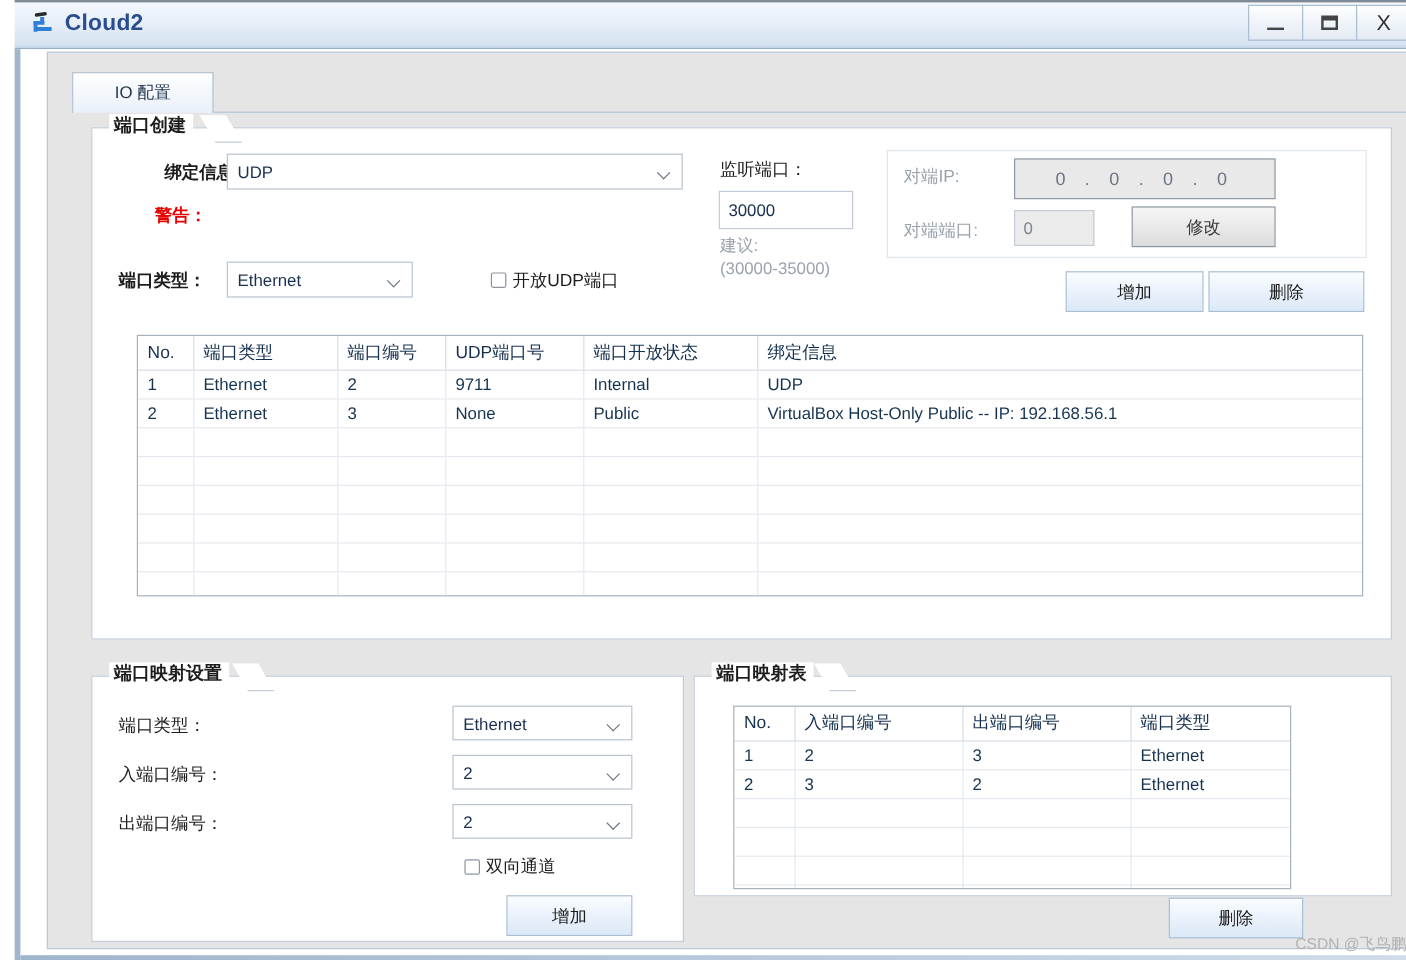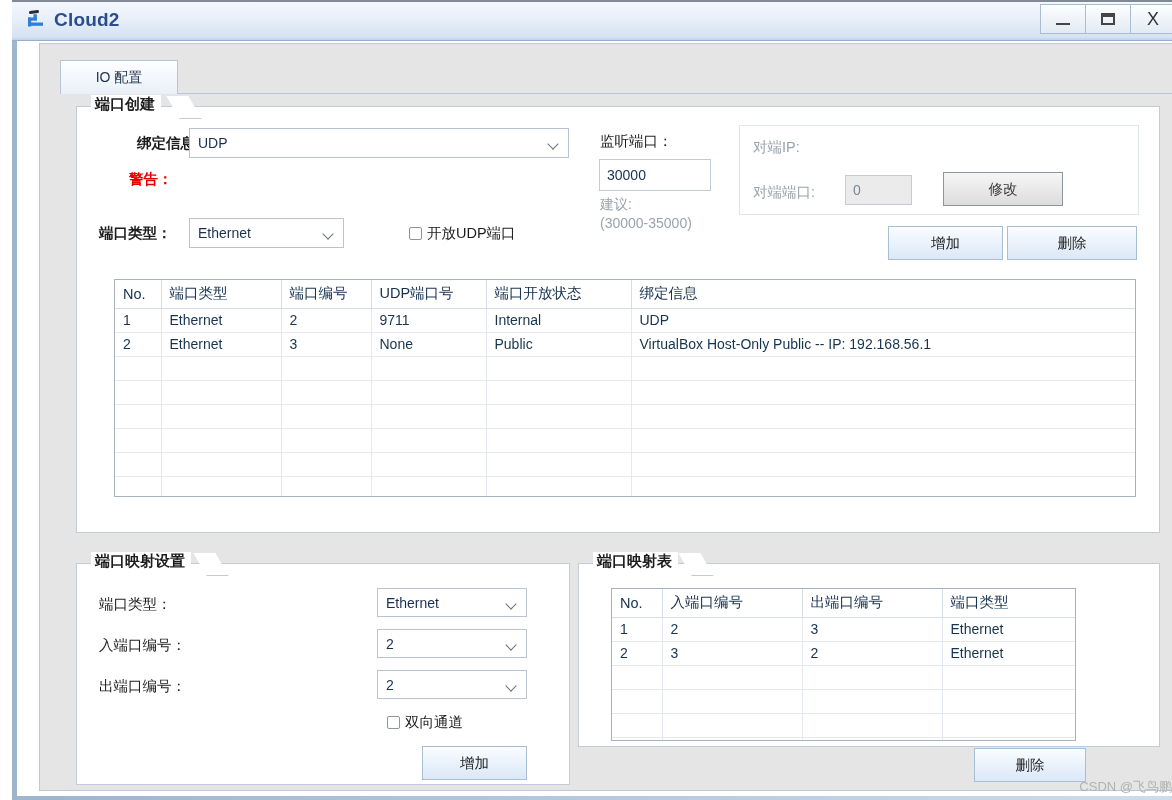--- a/index.html
+++ b/index.html
@@ -410,20 +410,23 @@
 
         <span class="lbl" style="left:523px; top:25px;">监听端口：</span>
         <div class="textbox" style="left:522px; top:52px; width:112px; height:32px;">
           <span>30000</span>
         </div>
         <span class="lbl lbl-hint" style="left:523px; top:88px;">建议:</span>
         <span class="lbl lbl-hint" style="left:523px; top:107px;">(30000-35000)</span>
 
         <div class="groupbox" style="left:662px; top:18px; width:400px; height:90px; border:1px solid #dfe5ec;">
           <span class="lbl lbl-dim" style="left:13px; top:12px;">对端IP:</span>
+          <div class="ipbox" style="left:105px; top:6px; width:218px; height:34px;">
+            <span>0 . 0 . 0 . 0</span>
+          </div>
           <span class="lbl lbl-dim" style="left:13px; top:57px;">对端端口:</span>
           <div class="textbox disabled" style="left:105px; top:49px; width:67px; height:30px;">
             <span>0</span>
           </div>
           <div class="btn gray" style="left:203px; top:46px; width:120px; height:34px;">
             <span>修改</span>
           </div>
         </div>
 
         <div class="btn" style="left:811px; top:119px; width:115px; height:34px;">

